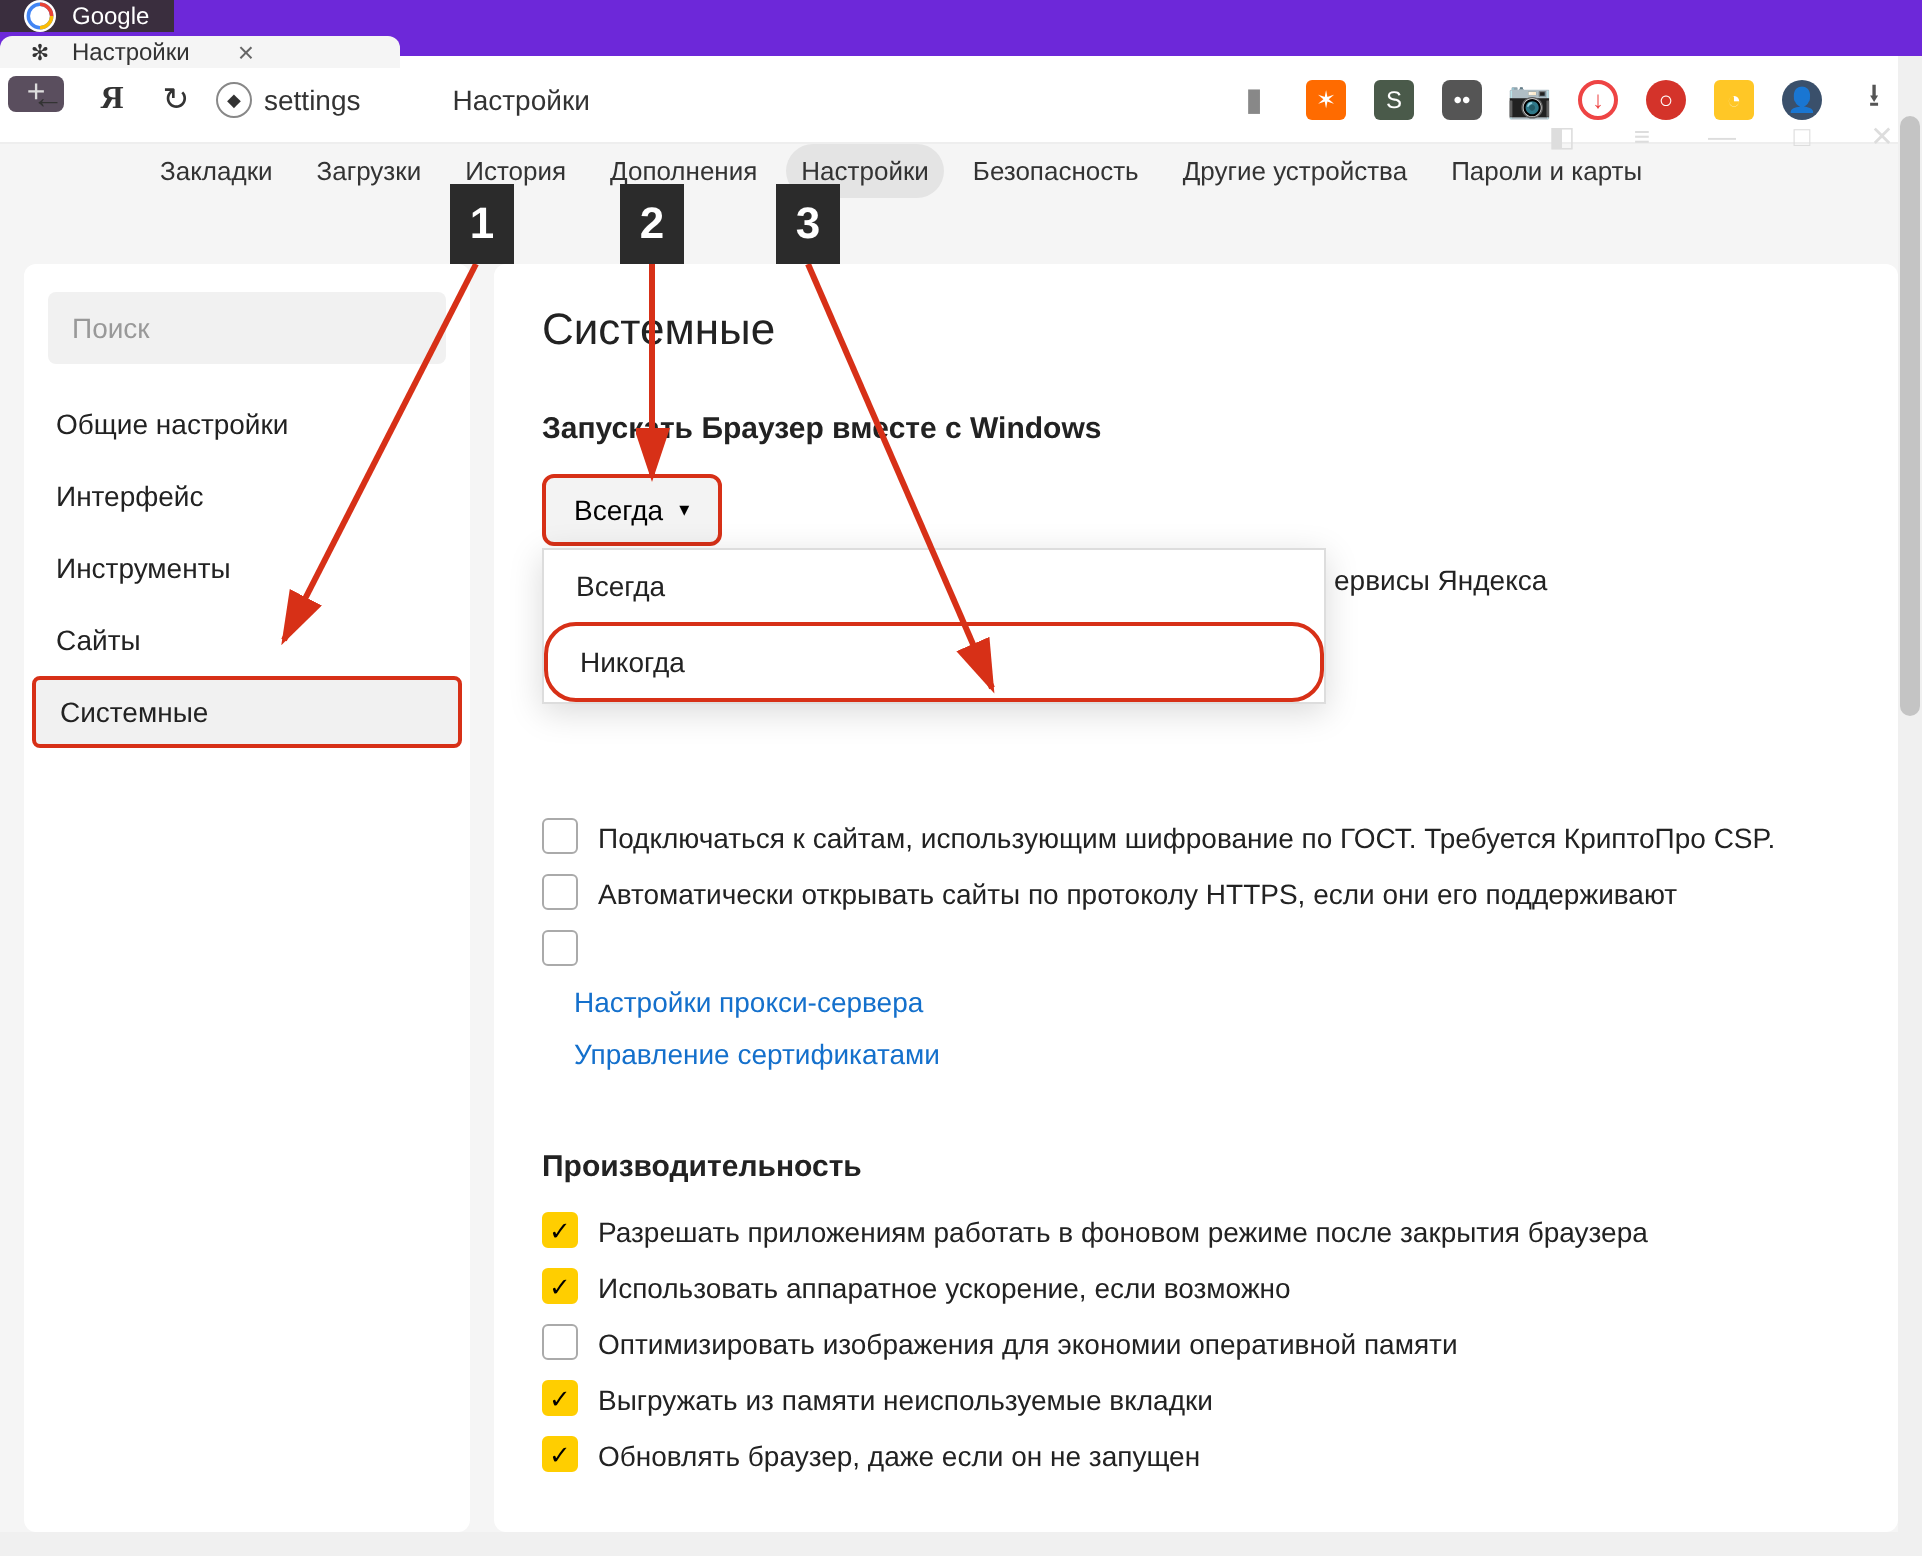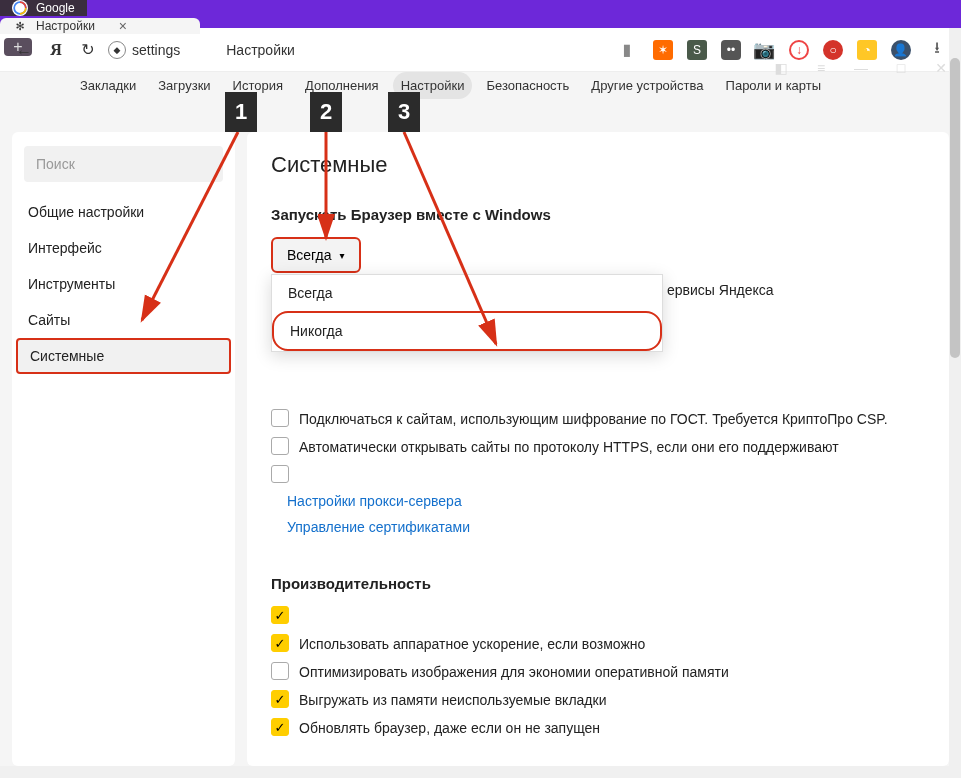--- a/index.html
+++ b/index.html
@@ -159,20 +159,21 @@
       <div class="checkbox"></div>
     </div>
     <a class="link">Настройки прокси-сервера</a>
     <a class="link">Управление сертификатами</a>
     
     <div style="height:20px;"></div>
     <div class="subsection">Производительность</div>
     
     <div class="check-row">
       <div class="checkbox checked">✓</div>
+      <span>Разрешать приложениям работать в фоновом режиме после закрытия браузера</span>
     </div>
     <div class="check-row">
       <div class="checkbox checked">✓</div>
       <span>Использовать аппаратное ускорение, если возможно</span>
     </div>
     <div class="check-row">
       <div class="checkbox"></div>
       <span>Оптимизировать изображения для экономии оперативной памяти</span>
     </div>
     <div class="check-row">

